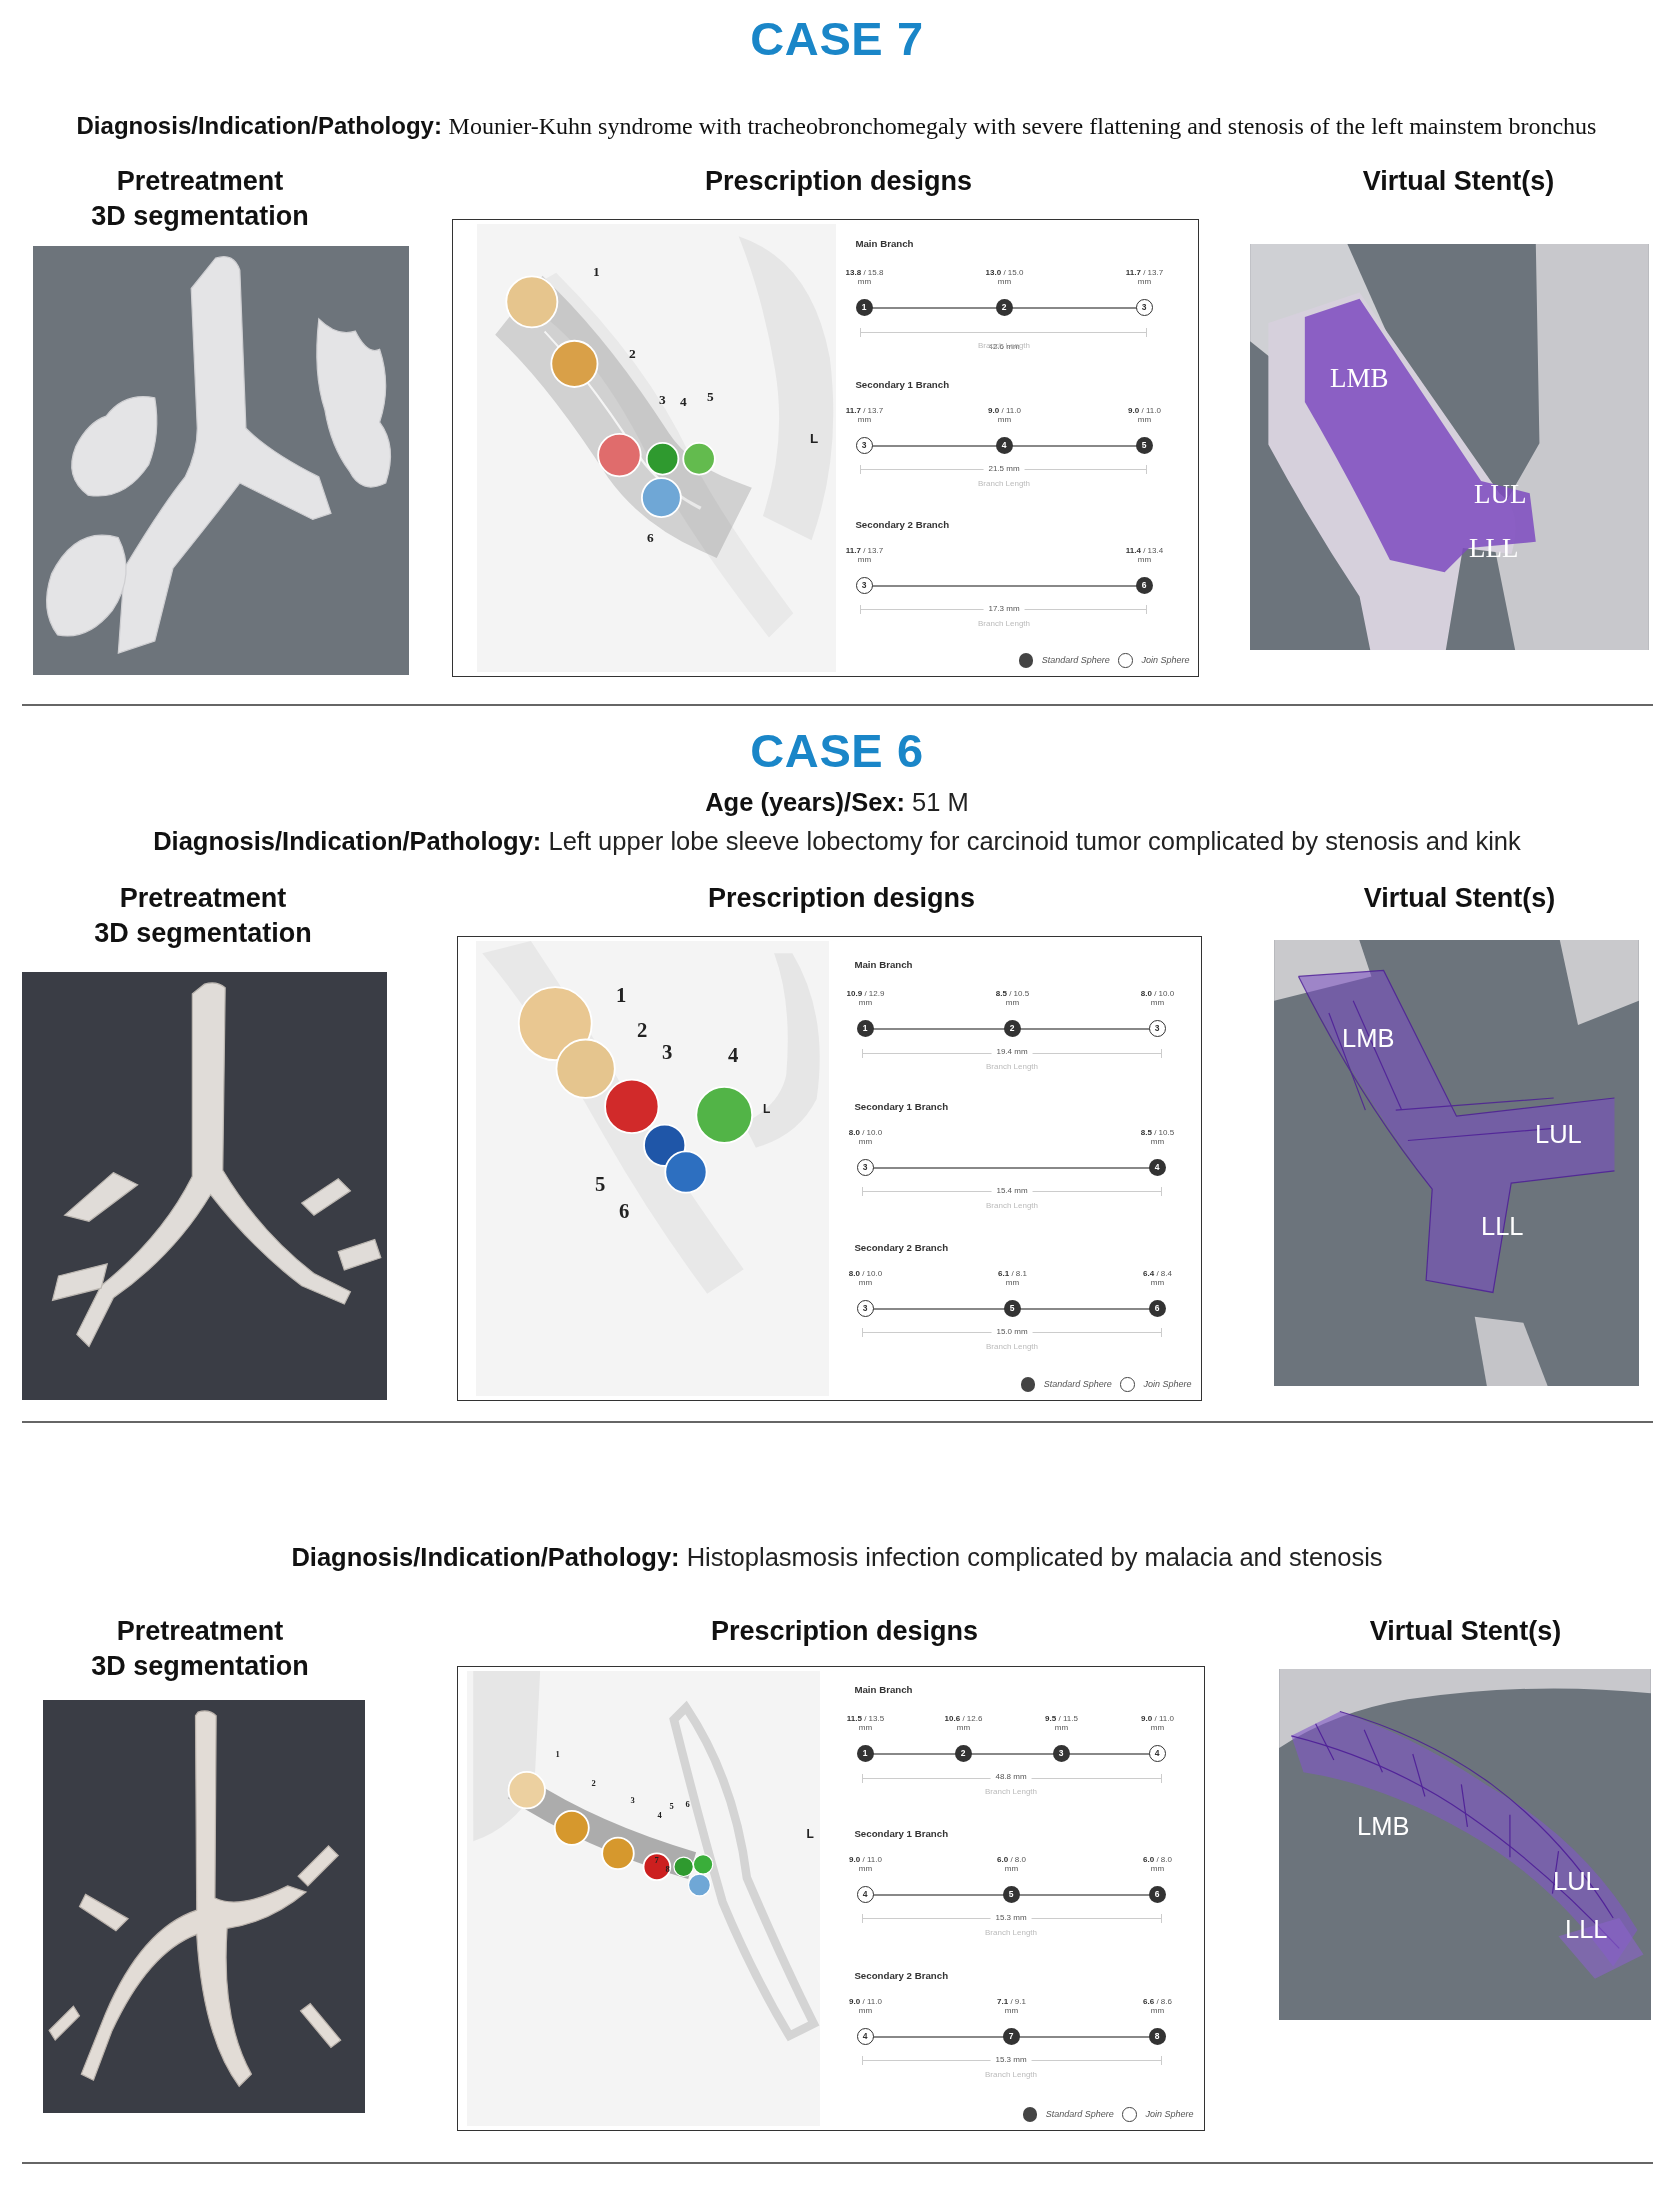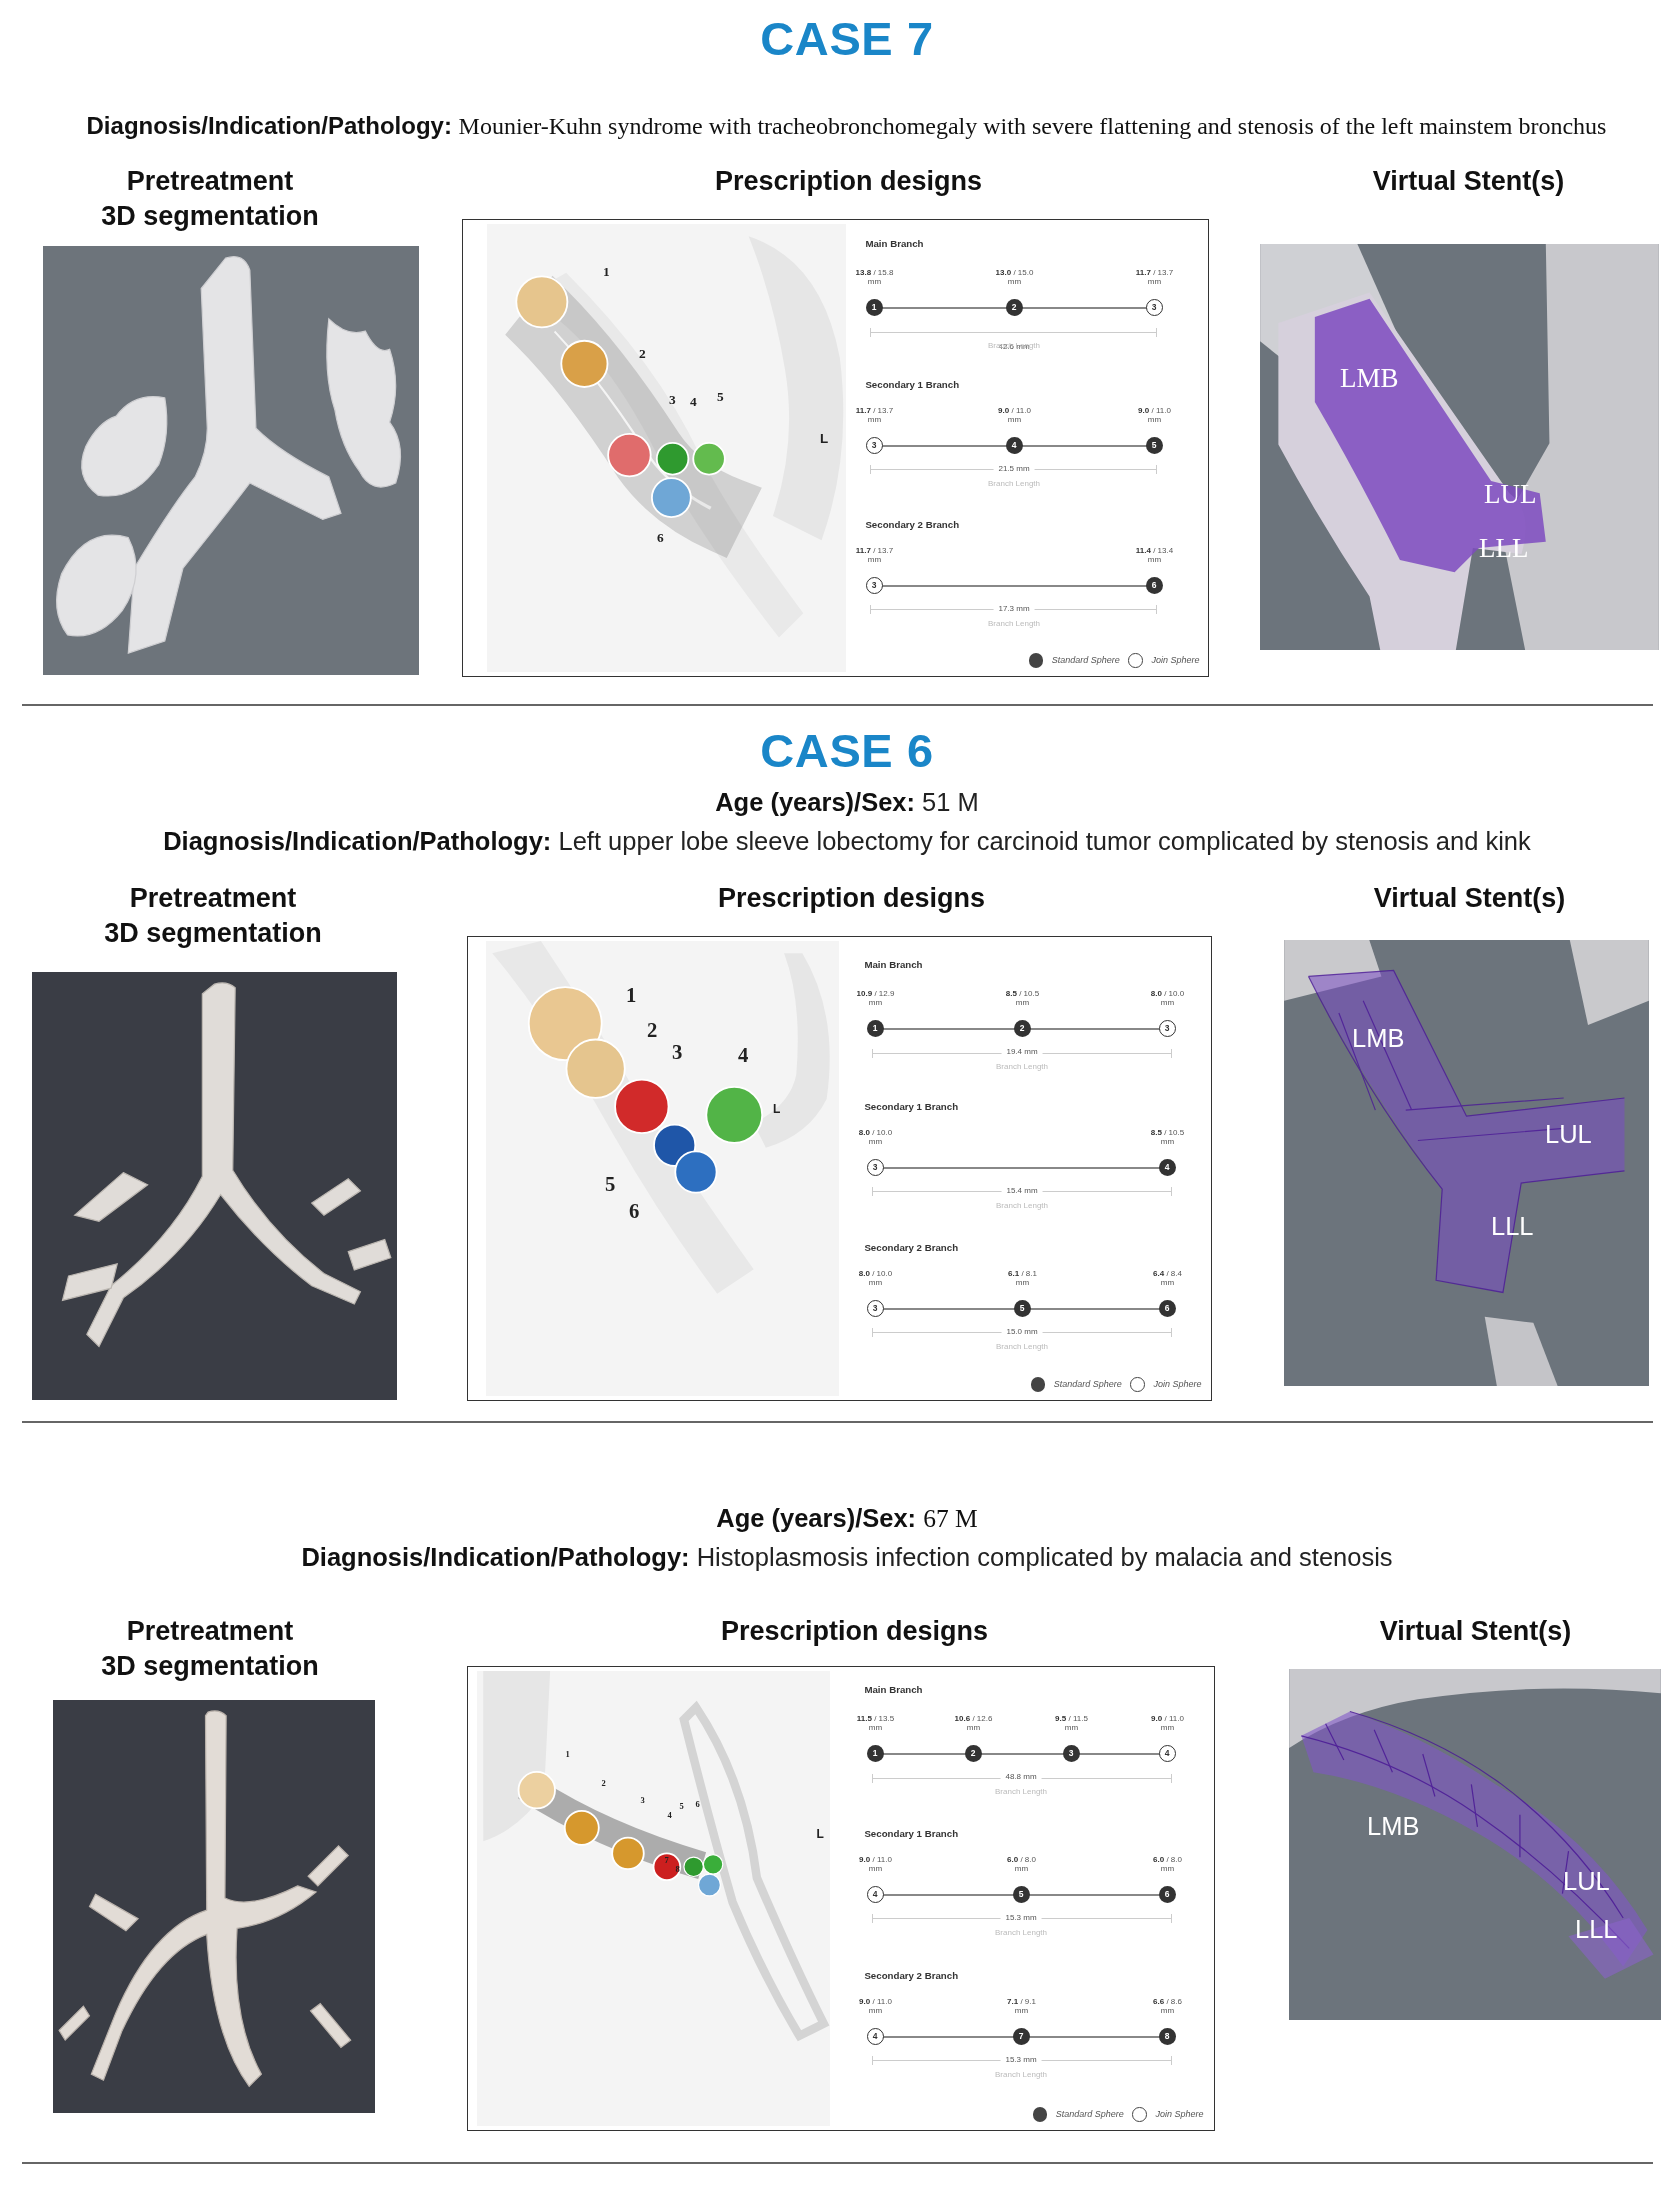--- a/index.html
+++ b/index.html
@@ -1,19 +1,19 @@
 <!DOCTYPE html>
 <html style="font-size:9.7px"><head>
 <meta charset="utf-8">
 <style>
   * { box-sizing: border-box; margin: 0; padding: 0; }
   html, body { width: 1674px; height: 2194px; background: #ffffff; overflow: hidden; }
   body { font-family: "Liberation Sans", sans-serif; color: #111; position: relative; }
 
-  .case { position: absolute; left: 10px; width: 1383px; }
+  .case { position: absolute; left: 0; width: 1383px; }
   .case-title { position: absolute; left: 0; width: 1674px; text-align: center; font-weight: 700; font-size: 47px; color: #1a86c8; letter-spacing: 0.6px; }
   .meta-line { position: absolute; left: 0; width: 1674px; text-align: center; font-size: 25.5px; white-space: nowrap; }
   .meta-line b { font-family: "Liberation Sans", sans-serif; font-weight: 700; }
   .meta-line .serif { font-family: "Liberation Serif", serif; font-weight: 400; }
   .meta-line .sans-light { font-family: "Liberation Sans", sans-serif; font-weight: 400; color: #222; }
   .diag-wrap { position: absolute; left: 36px; width: 1601px; text-align: center; font-size: 24px; line-height: 33px; }
 
   .col-head { position: absolute; text-align: center; font-weight: 700; font-size: 27px; line-height: 35px; }
 
   .img-box { position: absolute; overflow: hidden; }
@@ -286,24 +286,20 @@
     </svg>
     <span class="stent-label sans" style="left:68px;top:84px;">LMB</span>
     <span class="stent-label sans" style="left:261px;top:180px;">LUL</span>
     <span class="stent-label sans" style="left:207px;top:272px;">LLL</span>
   </div>
 </section>
 
 <div class="divider" style="top:1421px;"></div>
 
 <section class="case" style="top:1429px;height:765px;">
-  <div class="meta-line" style="top:75px;">
-    <b>Age (years)/Sex:</b>
-    <span class="serif">67 M</span>
-  </div>
   <div class="meta-line" style="top:114px;">
     <b>Diagnosis/Indication/Pathology:</b>
     <span class="sans-light">Histoplasmosis infection complicated by malacia and stenosis</span>
   </div>
 
   <div class="col-head" style="left:36px;width:328px;top:185px;">
     <div>Pretreatment</div>
     <div>3D segmentation</div>
   </div>
   <div class="col-head" style="left:644px;width:401px;top:185px;">Prescription designs</div>

